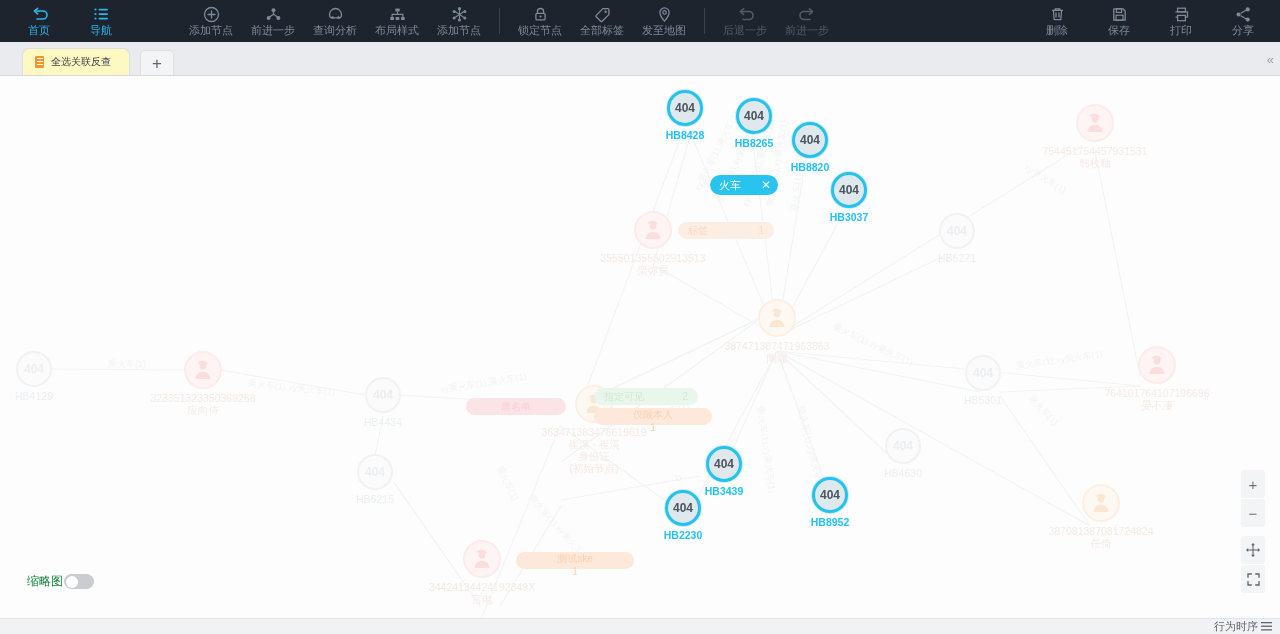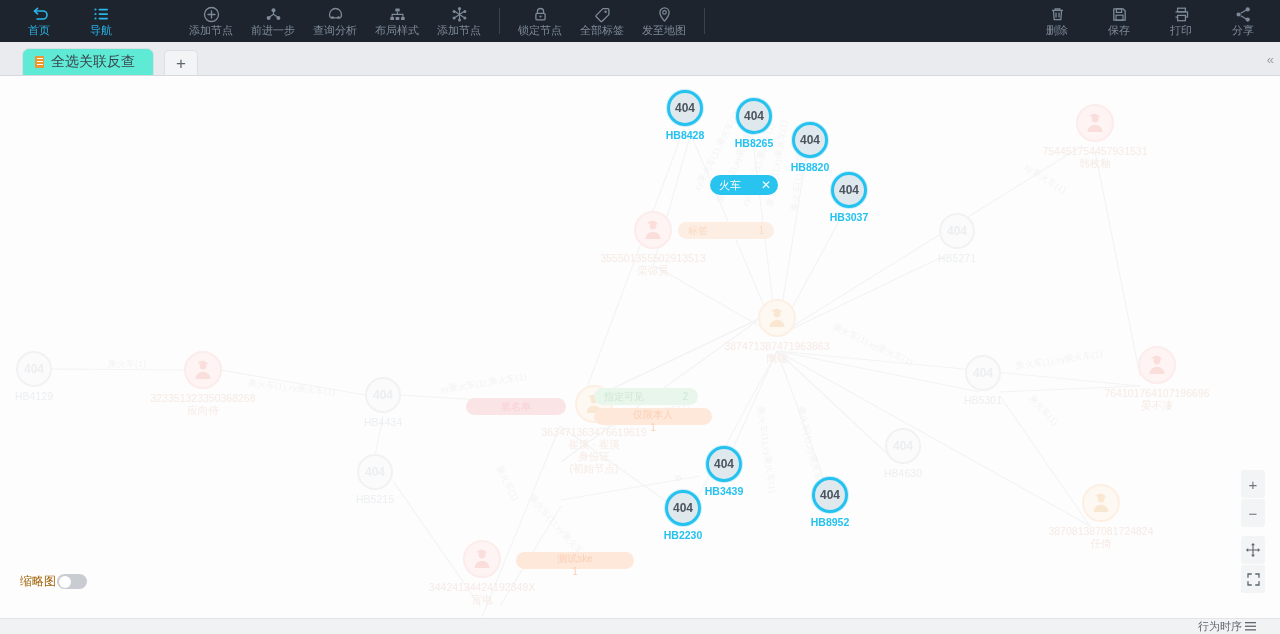--- a/index.html
+++ b/index.html
@@ -32,24 +32,24 @@
   svg { display:block; }
 
   
   .tabbar {
     position:absolute; left:0; top:42px; width:1280px; height:34px;
     background:#e9ebee; border-bottom:1px solid #d5d8dd;
     display:flex; align-items:flex-end;
   }
   .tab {
     margin-left:22px; height:27px; padding:0 18px 0 12px;
-    background:#5eead4; border:1px solid #dcdfe3; border-bottom:none;
+    background:#fef9c3; border:1px solid #dcdfe3; border-bottom:none;
     border-radius:7px 7px 0 0;
     display:flex; align-items:center; gap:7px;
-    font-size:14px; color:#3c434d; cursor:pointer;
+    font-size:10px; color:#3c434d; cursor:pointer;
     position:relative;
   }
   .tab .doc-ic { width:9px; height:12px; background:#f0952e; border-radius:1px; position:relative; }
   .tab .doc-ic:after {
     content:""; position:absolute; left:1.5px; top:2px; width:6px; height:1px;
     background:#fff; box-shadow:0 3px 0 #fff, 0 6px 0 #fff;
   }
   .tab-add {
     margin-left:10px; width:34px; height:25px; background:#f3f4f6;
     border:1px solid #dcdfe3; border-bottom:none; border-radius:5px 5px 0 0;
@@ -137,38 +137,38 @@
   .zoomctl { position:absolute; right:15px; }
   .zbtn {
     width:24px; height:28px; background:#f2f4f6; border-radius:3px;
     display:flex; align-items:center; justify-content:center;
     color:#6d757f; cursor:pointer; font-size:15px; line-height:1;
   }
   .zbtn + .zbtn { margin-top:1px; }
 
   
   .thumb-row {
-    position:absolute; left:20px; bottom:28px;
+    position:absolute; left:27px; bottom:28px;
     display:flex; align-items:center; gap:1px;
-    font-size:12px; color:#a16207;
+    font-size:12px; color:#15803d;
   }
   .switch {
     width:30px; height:15px; border-radius:8px; background:#c9ccd1; position:relative; cursor:pointer;
   }
   .switch .knob {
     position:absolute; left:1.5px; top:1.5px; width:12px; height:12px;
     border-radius:50%; background:#fff;
   }
 
   
   .statusbar {
     position:absolute; left:0; bottom:0; width:1280px; height:16px;
     background:#f1f2f4; border-top:1px solid #e2e4e7;
     display:flex; align-items:center; justify-content:flex-end;
-    padding-right:24px; font-size:11px; color:#60676f;
+    padding-right:8px; font-size:11px; color:#60676f;
   }
   .statusbar .sb-item { display:flex; align-items:center; gap:3px; cursor:pointer; }
 </style>
 </head>
 <body>
 
 <div class="toolbar">
   <div class="tb-left-pad"></div>
 
   <div class="tb-group">
@@ -299,20 +299,40 @@
             <path d="M8.5 1.9c2.6 0 4.6 2 4.6 4.6 0 3.3-4.6 8.6-4.6 8.6S3.9 9.8 3.9 6.5c0-2.6 2-4.6 4.6-4.6z" fill="none" stroke="#7e8a99" stroke-width="1.3" stroke-linejoin="round"></path>
             <circle cx="8.5" cy="6.4" r="1.8" fill="none" stroke="#7e8a99" stroke-width="1.2"></circle>
           </svg>
       </span>
       <span class="lb">发至地图</span>
     </div>
   </div>
 
   <div class="tb-sep"></div>
 
+  <div class="tb-group">
+    <div class="tb-item dim">
+      <span class="ic">
+        <svg width="17" height="15" viewBox="0 0 17 15">
+            <path d="M4 4.5h8a4 4 0 0 1 0 8H6" fill="none" stroke="#515b68" stroke-width="1.6" stroke-linecap="round"></path>
+            <path d="M6.6 1.8 3.4 4.7l3.2 2.6" fill="none" stroke="#515b68" stroke-width="1.6" stroke-linecap="round" stroke-linejoin="round"></path>
+          </svg>
+      </span>
+      <span class="lb">后退一步</span>
+    </div>
+    <div class="tb-item dim">
+      <span class="ic">
+        <svg width="17" height="15" viewBox="0 0 17 15">
+            <path d="M13 4.5H5a4 4 0 0 0 0 8h6" fill="none" stroke="#515b68" stroke-width="1.6" stroke-linecap="round"></path>
+            <path d="M10.4 1.8l3.2 2.9-3.2 2.6" fill="none" stroke="#515b68" stroke-width="1.6" stroke-linecap="round" stroke-linejoin="round"></path>
+          </svg>
+      </span>
+      <span class="lb">前进一步</span>
+    </div>
+  </div>
 
   <div class="tb-spacer"></div>
 
   <div class="tb-group">
     <div class="tb-item">
       <span class="ic">
         <svg width="17" height="17" viewBox="0 0 17 17">
             <g stroke="#7e8a99" stroke-width="1.25" fill="none">
               <path d="M3 4.3h11M6.2 4.3V2.8h4.6v1.5M4.4 4.3l.8 9.4h6.6l.8-9.4"></path>
               <path d="M7 6.6v5M10 6.6v5"></path>

